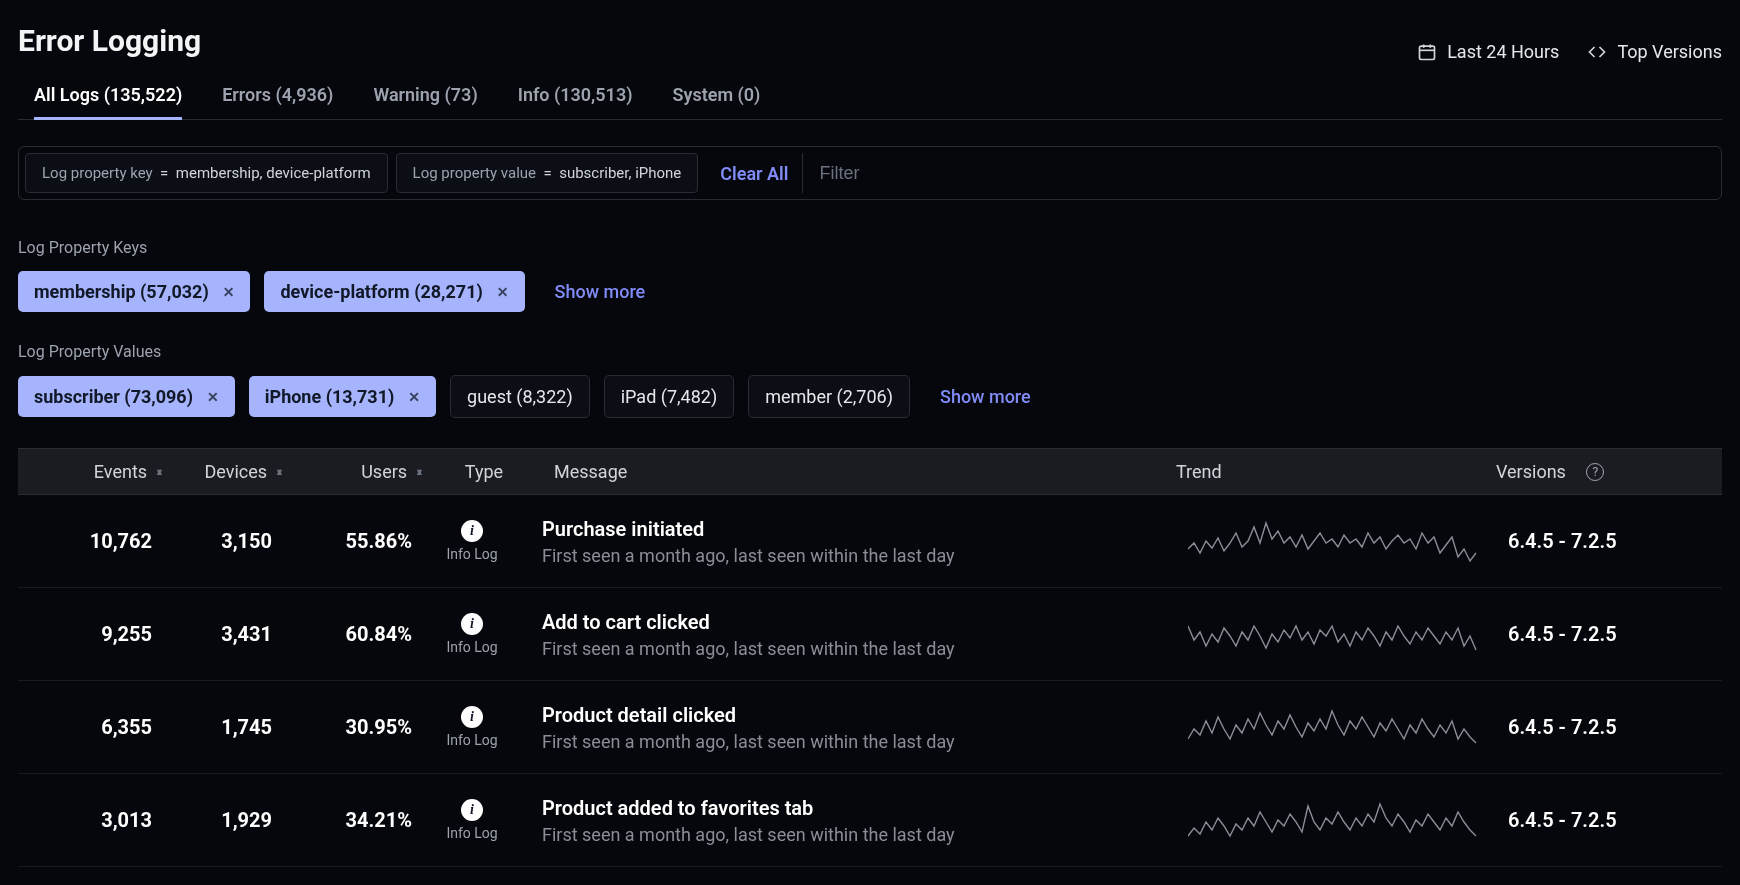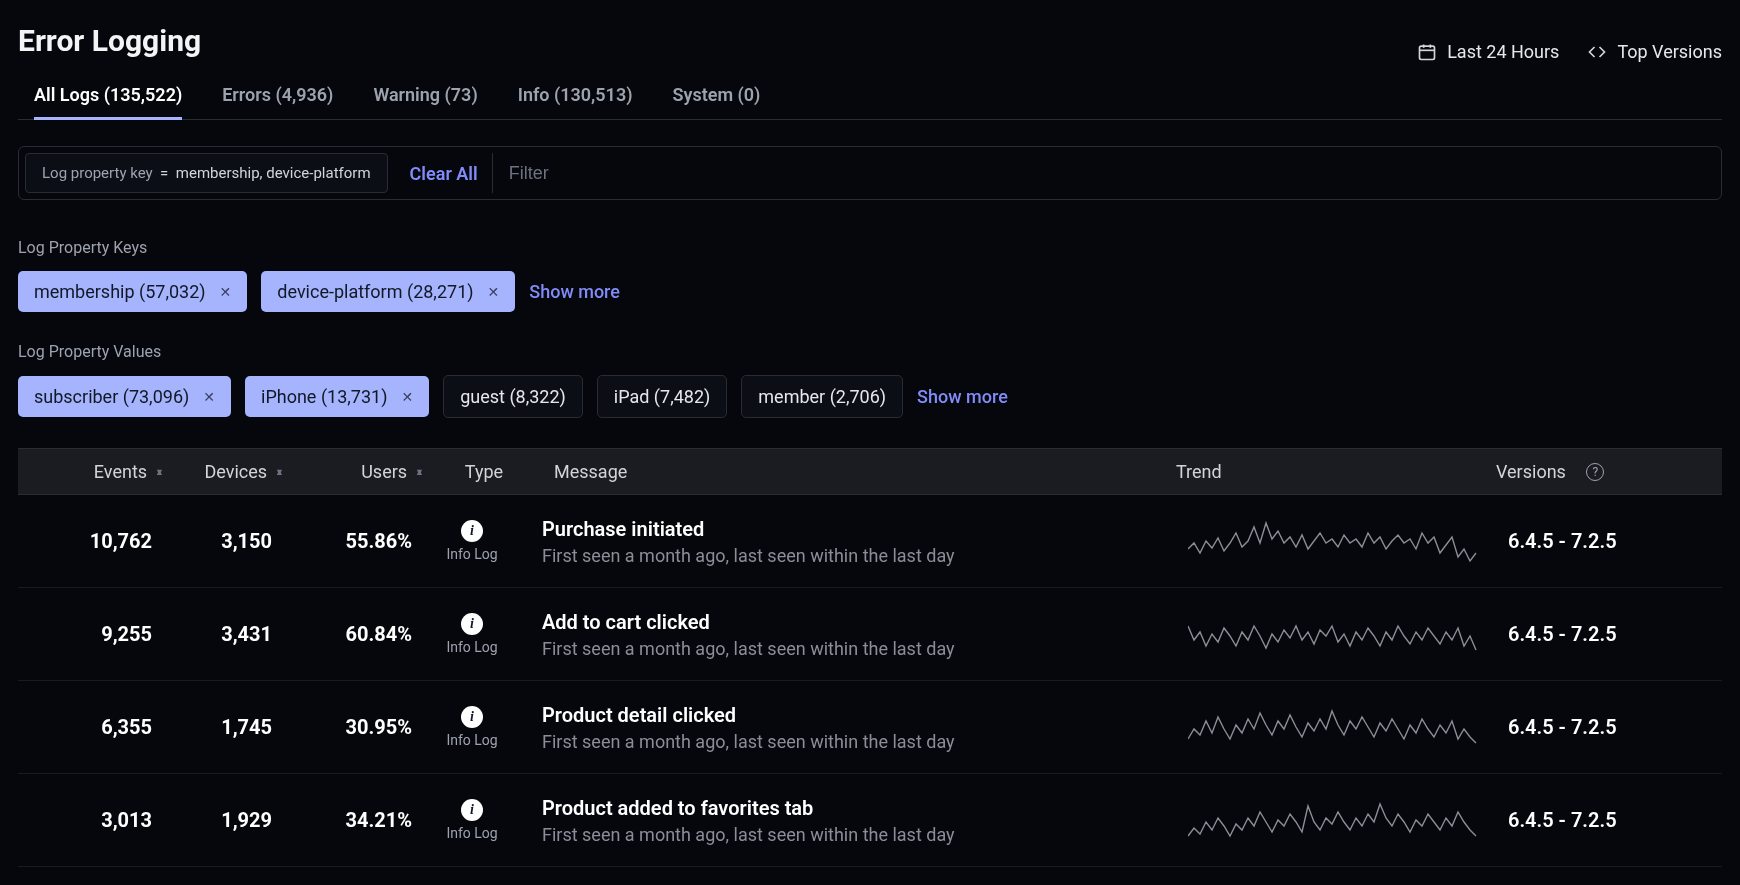--- a/index.html
+++ b/index.html
@@ -30,24 +30,24 @@
   .filter-chip { background: #0c0e16; border: 1px solid #2a2c35; border-radius: 4px; padding: 10px 16px; font-size: 15px; color: #d1d5db; }
   .filter-chip .k { color: #9ca3af; }
   .clear-all { color: #818cf8; font-size: 18px; font-weight: 600; padding: 0 14px; cursor: pointer; border-right: 1px solid #2a2c35; align-self: stretch; display: flex; align-items: center; }
   .filter-input { background: transparent; border: none; outline: none; color: #e5e7eb; font-size: 18px; padding: 6px 8px; flex: 1; }
   .filter-input::placeholder { color: #6b7280; }
   
   
   .prop-label { color: #9ca3af; font-size: 16px; margin-bottom: 14px; }
   .chip-row { display: flex; align-items: center; gap: 14px; margin-bottom: 30px; }
   .chip { display: flex; align-items: center; gap: 14px; border-radius: 5px; padding: 10px 16px; font-size: 18px; cursor: pointer; }
-  .chip.sel { background: #a5b4fc; color: #111827; }
+  .chip.sel { background: #a5b4fc; color: #111827; font-weight: bold; }
   .chip.unsel { background: #0c0e16; border: 1px solid #2a2c35; color: #e5e7eb; }
   .chip .x { font-size: 14px; opacity: .75; }
-  .show-more { color: #818cf8; font-size: 18px; font-weight: 500; cursor: pointer; }
+  .show-more { color: #818cf8; font-size: 18px; font-weight: 500; margin-left: 16px; cursor: pointer; }
   
   
   .table { width: 100%; }
   .thead { display: grid; grid-template-columns: 120px 120px 140px 120px 1fr 320px 200px; align-items: center; background: #1b1c22; border-top: 1px solid #2a2c35; border-bottom: 1px solid #2a2c35; padding: 12px 26px; font-size: 18px; color: #d1d5db; }
   .th { display: flex; align-items: center; gap: 8px; }
   .th.r { justify-content: flex-end; }
   .th.c { justify-content: center; }
   .sort-icon { display:inline-flex; flex-direction:column; line-height:0; gap:2px; font-size:9px; color:#6b7280; }
   .help-icon { display:inline-flex; width:18px; height:18px; border:1.5px solid #9ca3af; border-radius:50%; align-items:center; justify-content:center; font-size:12px; color:#9ca3af; }
   
@@ -101,20 +101,25 @@
   <div class="tab">Info (130,513)</div>
   <div class="tab">System (0)</div>
 </div>
 
 <div class="filter-bar">
   <div class="filter-chip">
     <span class="k">Log property key</span>
     &nbsp;=&nbsp;
     <span>membership, device-platform</span>
   </div>
+  <div class="filter-chip">
+    <span class="k">Log property value</span>
+    &nbsp;=&nbsp;
+    <span>subscriber, iPhone</span>
+  </div>
   <div class="clear-all">Clear All</div>
   <input class="filter-input" placeholder="Filter" style="">
 </div>
 
 <div class="prop-label">Log Property Keys</div>
 <div class="chip-row">
   <div class="chip sel">
     <span>membership (57,032)</span>
     <span class="x">✕</span>
   </div>

